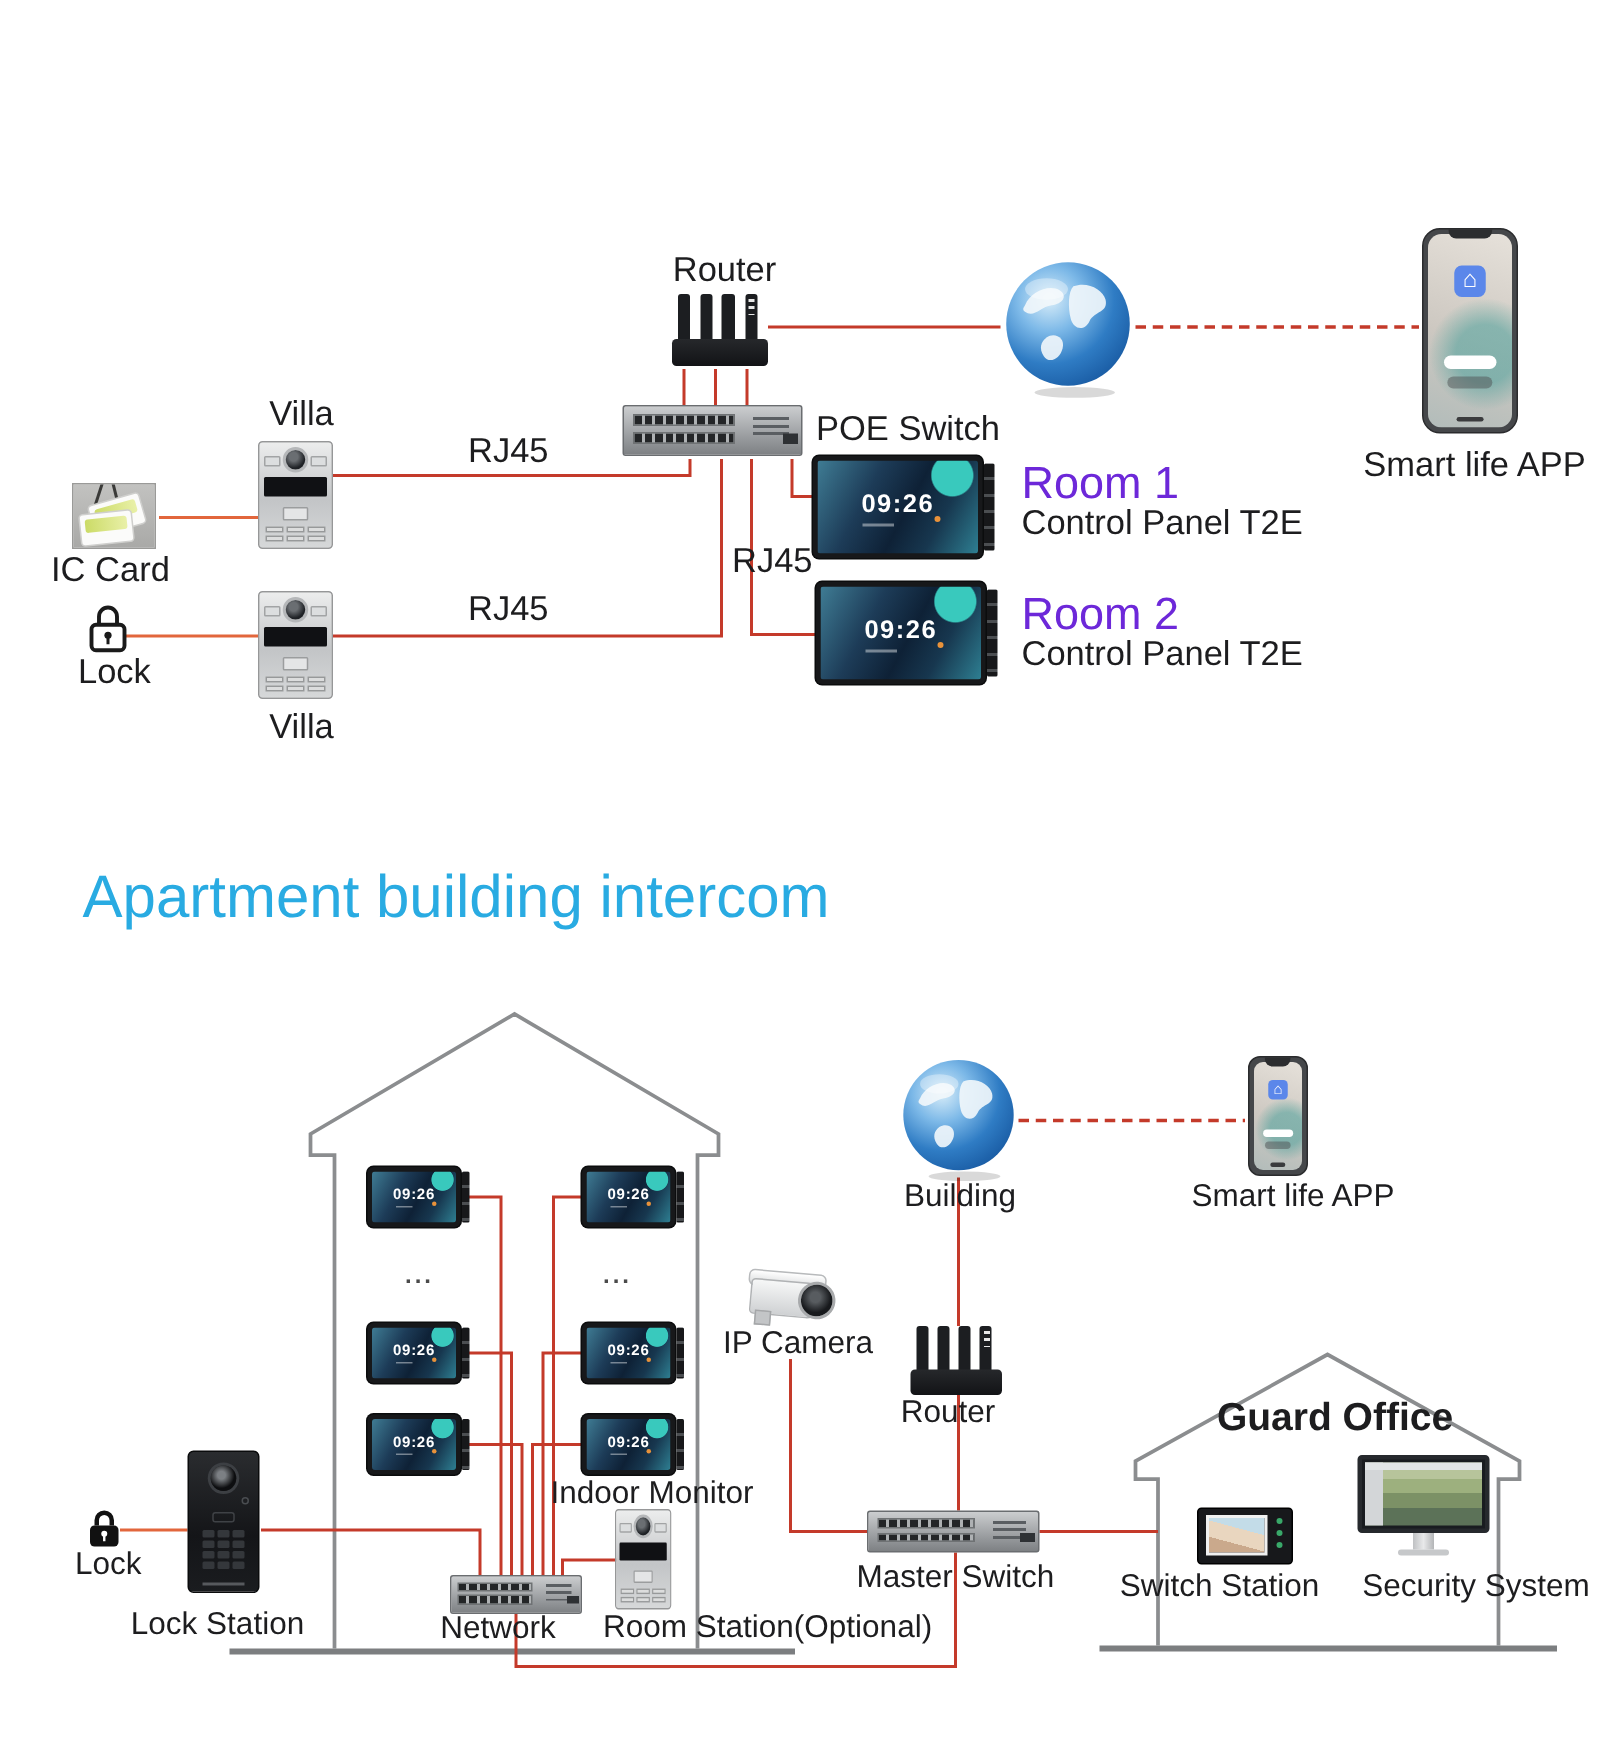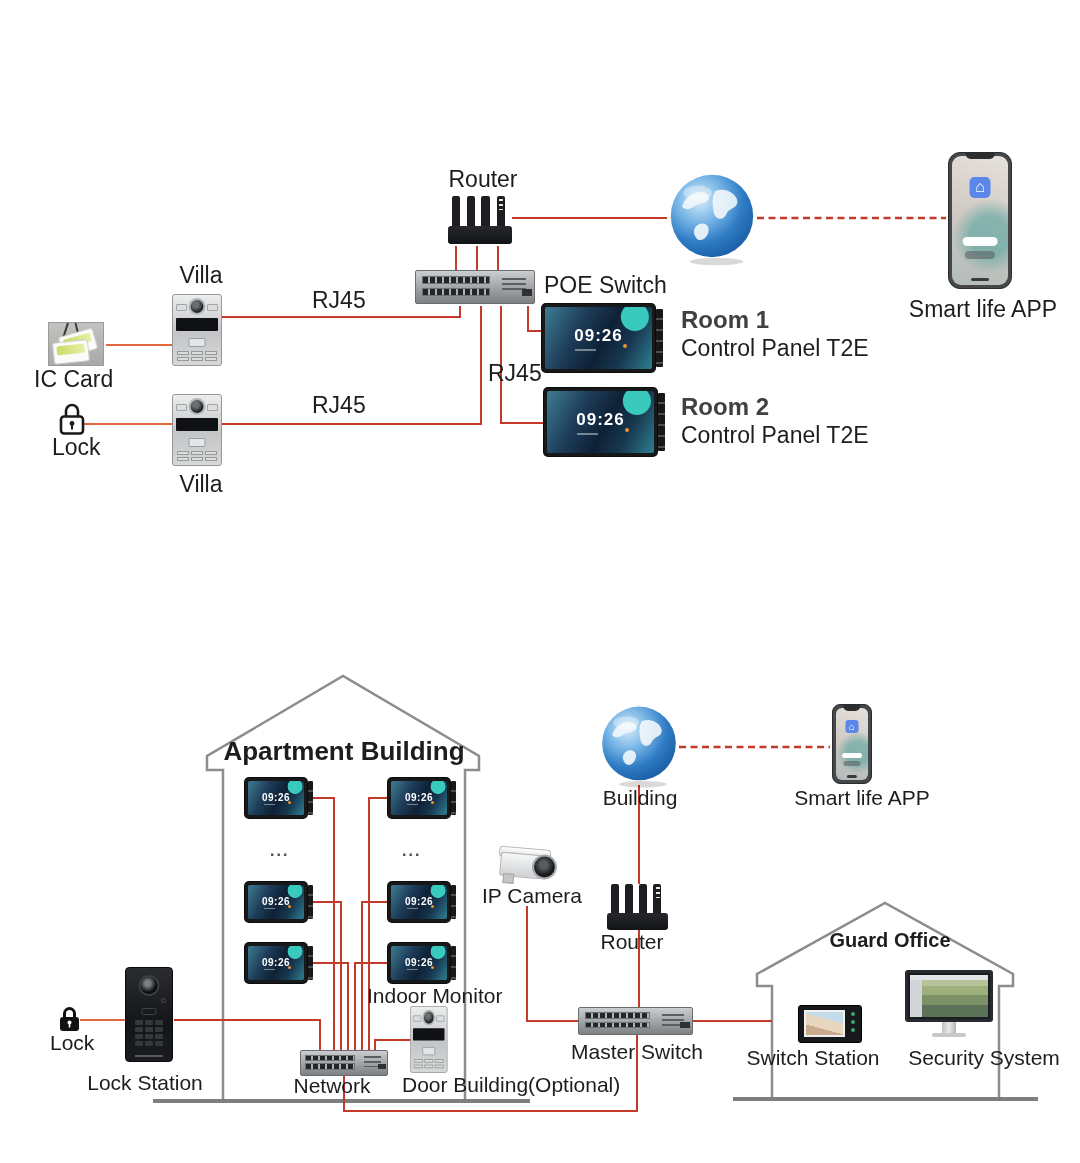--- a/index.html
+++ b/index.html
@@ -5,21 +5,21 @@
   html,body{margin:0;padding:0;background:#fff}
   .canvas{position:relative;width:1080px;height:1163px;background:#fff;overflow:hidden;
           font-family:"Liberation Sans",sans-serif;color:#222}
   svg.wires{position:absolute;left:0;top:0;z-index:1}
   .dev{position:absolute;z-index:2;box-sizing:border-box}
   .lbl{position:absolute;z-index:3;white-space:nowrap;color:#1d1d1f;font-size:23px}
   .lbl.c{transform:translateX(-50%)}
   .lbl.b{font-weight:bold}
   .lbl.sm{font-size:21px}
   .title{position:absolute;z-index:3;font-size:40px;color:#29abe2;white-space:nowrap}
-  .roomname{font-weight:bold;color:#404040;font-size:24px}
+  .roomname{font-weight:normal;color:#6d28d9;font-size:30px}
 
   
   .r{stroke:#c43a2a;stroke-width:2;fill:none}
   .o{stroke:#e2663c;stroke-width:2;fill:none}
   .rd{stroke:#c43a2a;stroke-width:2.4;fill:none;stroke-dasharray:7 4.5}
   .h{stroke:#8b8d8f;stroke-width:2.5;fill:none}
   .g{stroke:#7c7e80;stroke-width:4;fill:none}
 
   
   .mon{position:absolute;z-index:2;background:#17181a;border-radius:4px;padding:3px;box-sizing:border-box;
@@ -293,21 +293,21 @@
     <div class="scr">
         <span class="t">09:26</span>
       <i class="d"></i>
         <i class="dot"></i>
       </div>
     <i class="bar"></i>
   </div>
   <div class="lbl roomname" style="left:681px;top:393px">Room 2</div>
   <div class="lbl" style="left:681px;top:422px">Control Panel T2E</div>
 
-  <div class="lbl b c" style="left:344px;top:736px;font-size:26px">Apartment Building</div>
+  <div class="title" style="left:55px;top:576px">Apartment building intercom</div>
 
   <div class="mon mon-sm" style="left:245px;top:778px">
     <div class="scr">
         <span class="t">09:26</span>
         <i class="d"></i>
         <i class="dot"></i>
       </div>
       <i class="bar"></i>
     </div>
   <div class="mon mon-sm" style="left:388px;top:778px">
@@ -372,21 +372,21 @@
       <span class="grid">
           <i></i>
           <i></i>
           <i></i>
           <i></i>
           <i></i>
           <i></i>
         </span>
     </div>
   </div>
-  <div class="lbl sm" style="left:402px;top:1073px">Door Building(Optional)</div>
+  <div class="lbl sm" style="left:402px;top:1073px">Room Station(Optional)</div>
 
   <div class="lock" style="left:57px;top:1005px">
     <svg width="25" height="29" viewBox="0 0 25 29">
       <path d="M7.5,12 V8.5 a5,5 0 0 1 10,0 V12" fill="none" stroke="#111" stroke-width="3"></path>
       <rect x="3" y="12" width="19" height="14" rx="3" fill="#111"></rect>
       <circle cx="12.5" cy="17.5" r="2" fill="#fff"></circle>
       <rect x="11.7" y="18.5" width="1.6" height="4" fill="#fff"></rect>
     </svg>
   </div>
   <div class="lbl sm" style="left:50px;top:1031px">Lock</div>
@@ -463,21 +463,21 @@
   <div class="lbl sm c" style="left:632px;top:930px">Router</div>
 
   <div class="sw dev" style="left:578px;top:1007px;width:115px;height:28px">
     <i class="p1"></i>
       <i class="p2"></i>
       <i class="tag"></i>
       <i class="badge"></i>
   </div>
   <div class="lbl sm c" style="left:637px;top:1040px">Master Switch</div>
 
-  <div class="lbl b c" style="left:890px;top:929px;font-size:20px">Guard Office</div>
+  <div class="lbl b c" style="left:890px;top:929px;font-size:26px">Guard Office</div>
   <div class="mst dev" style="left:798px;top:1005px">
     <i class="scr"></i>
     <span class="side">
         <i></i>
         <i></i>
         <i></i>
       </span>
   </div>
   <div class="lbl sm c" style="left:813px;top:1046px">Switch Station</div>
   <div class="sec dev" style="left:905px;top:970px">

